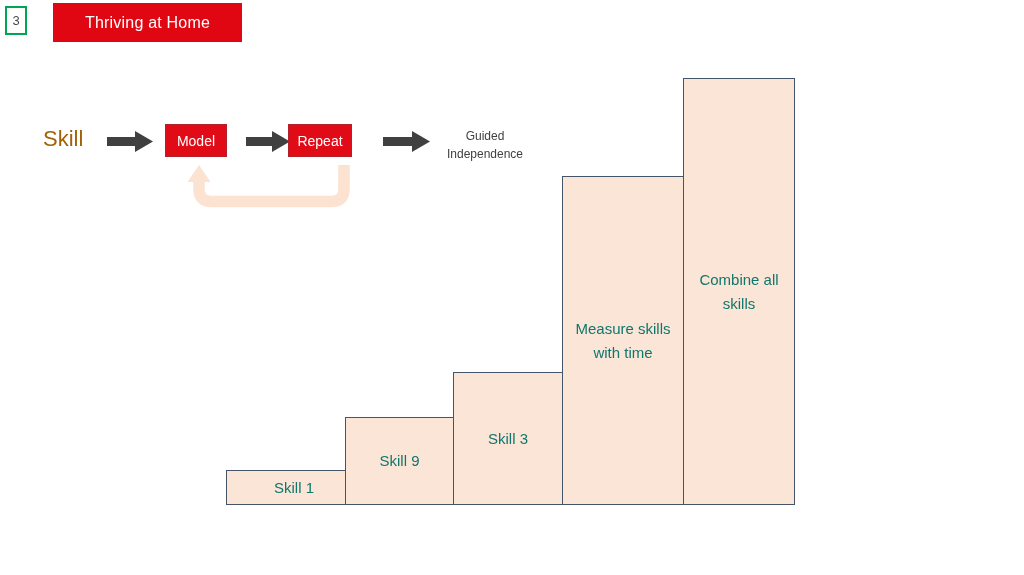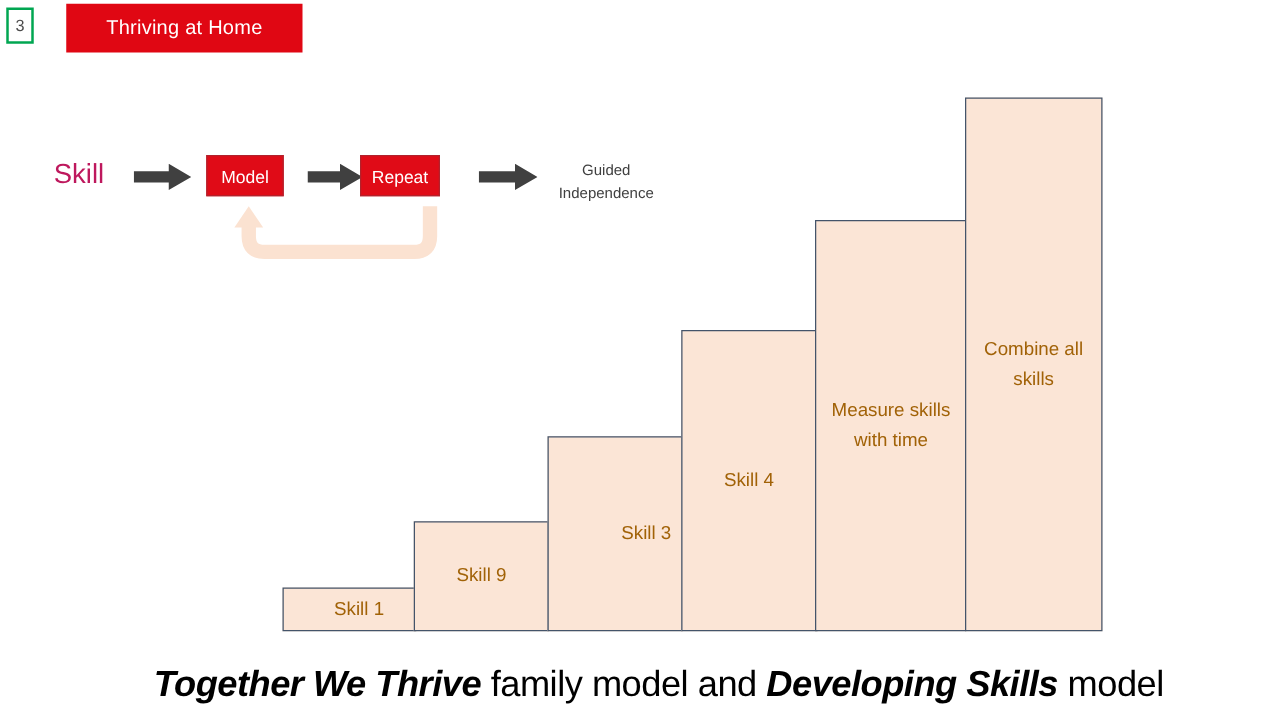--- a/index.html
+++ b/index.html
@@ -15,21 +15,21 @@
     font-size:13px;color:#4a4a4a;z-index:2;
   }
   .banner{
     position:absolute;left:28px;top:3px;width:189px;height:39px;
     background:#e00713;color:#ffffff;
     display:flex;align-items:center;justify-content:center;
     font-size:16px;font-weight:400;letter-spacing:.2px;margin-left:25px;
   }
   
   .flow-skill-label{
-    position:absolute;left:43px;top:126px;font-size:22px;color:#be185d;
+    position:absolute;left:43px;top:126px;font-size:22px;color:#a16207;
   }
   svg.flow-arrow{position:absolute;top:131px;height:21px;}
   .arrow1{left:107px;width:46px;}
   .arrow2{left:246px;width:44px;}
   .arrow3{left:383px;width:47px;}
   .red-box{
     position:absolute;top:124px;height:33px;box-sizing:border-box;
     background:#e00b17;border:1px solid #b2222c;
     display:flex;align-items:center;justify-content:center;
     color:#ffffff;font-size:14px;
@@ -42,27 +42,27 @@
   }
   .loop-arrow{position:absolute;left:183px;top:158px;width:177px;height:58px;}
   
   .stairs{
     position:absolute;left:226px;top:78px;width:656px;height:427px;
     display:flex;align-items:flex-end;
   }
   .bar{
     box-sizing:border-box;background:#fbe5d6;border:1.5px solid #44546a;
     display:flex;align-items:center;justify-content:center;
-    text-align:center;color:#a16207;font-size:15px;line-height:1.55;
+    text-align:center;color:#0f766e;font-size:15px;line-height:1.55;
   }
   .bar + .bar{margin-left:-1.5px;}
   .bar-label{padding:0 8px;display:block;}
-  .b1{width:108px;height:35px;padding-left:16px;}
+  .b1{width:120px;height:35px;padding-left:16px;}
   .b2{width:110px;height:88px;}
-  .b3{width:110px;height:156px;justify-content:flex-end;}
+  .b3{width:110px;height:133px;}
   .b4{width:111px;height:241px;}
   .b5{width:123px;height:329px;}
   .b6{width:112px;height:427px;}
   
   .caption{
     position:absolute;left:30px;right:0;top:532px;
     text-align:center;font-size:29px;color:#000000;letter-spacing:-0.4px;
   }
   .caption .bi{font-weight:bold;font-style:italic;}
 </style>
@@ -104,26 +104,22 @@
   <div class="stairs">
     <div class="bar b1">
       <span class="bar-label">Skill 1</span>
     </div>
     <div class="bar b2">
       <span class="bar-label">Skill 9</span>
     </div>
     <div class="bar b3">
       <span class="bar-label">Skill 3</span>
     </div>
-    <div class="bar b4">
-      <span class="bar-label">Skill 4</span>
-    </div>
     <div class="bar b5">
       <span class="bar-label">Measure skills with time</span>
     </div>
     <div class="bar b6">
       <span class="bar-label">Combine all skills</span>
     </div>
   </div>
 
-  <div class="caption"><span class="bi">Together We Thrive</span><span> family model and </span><span class="bi">Developing Skills</span><span> model</span></div>
 
 </div>
 
 </body></html>

